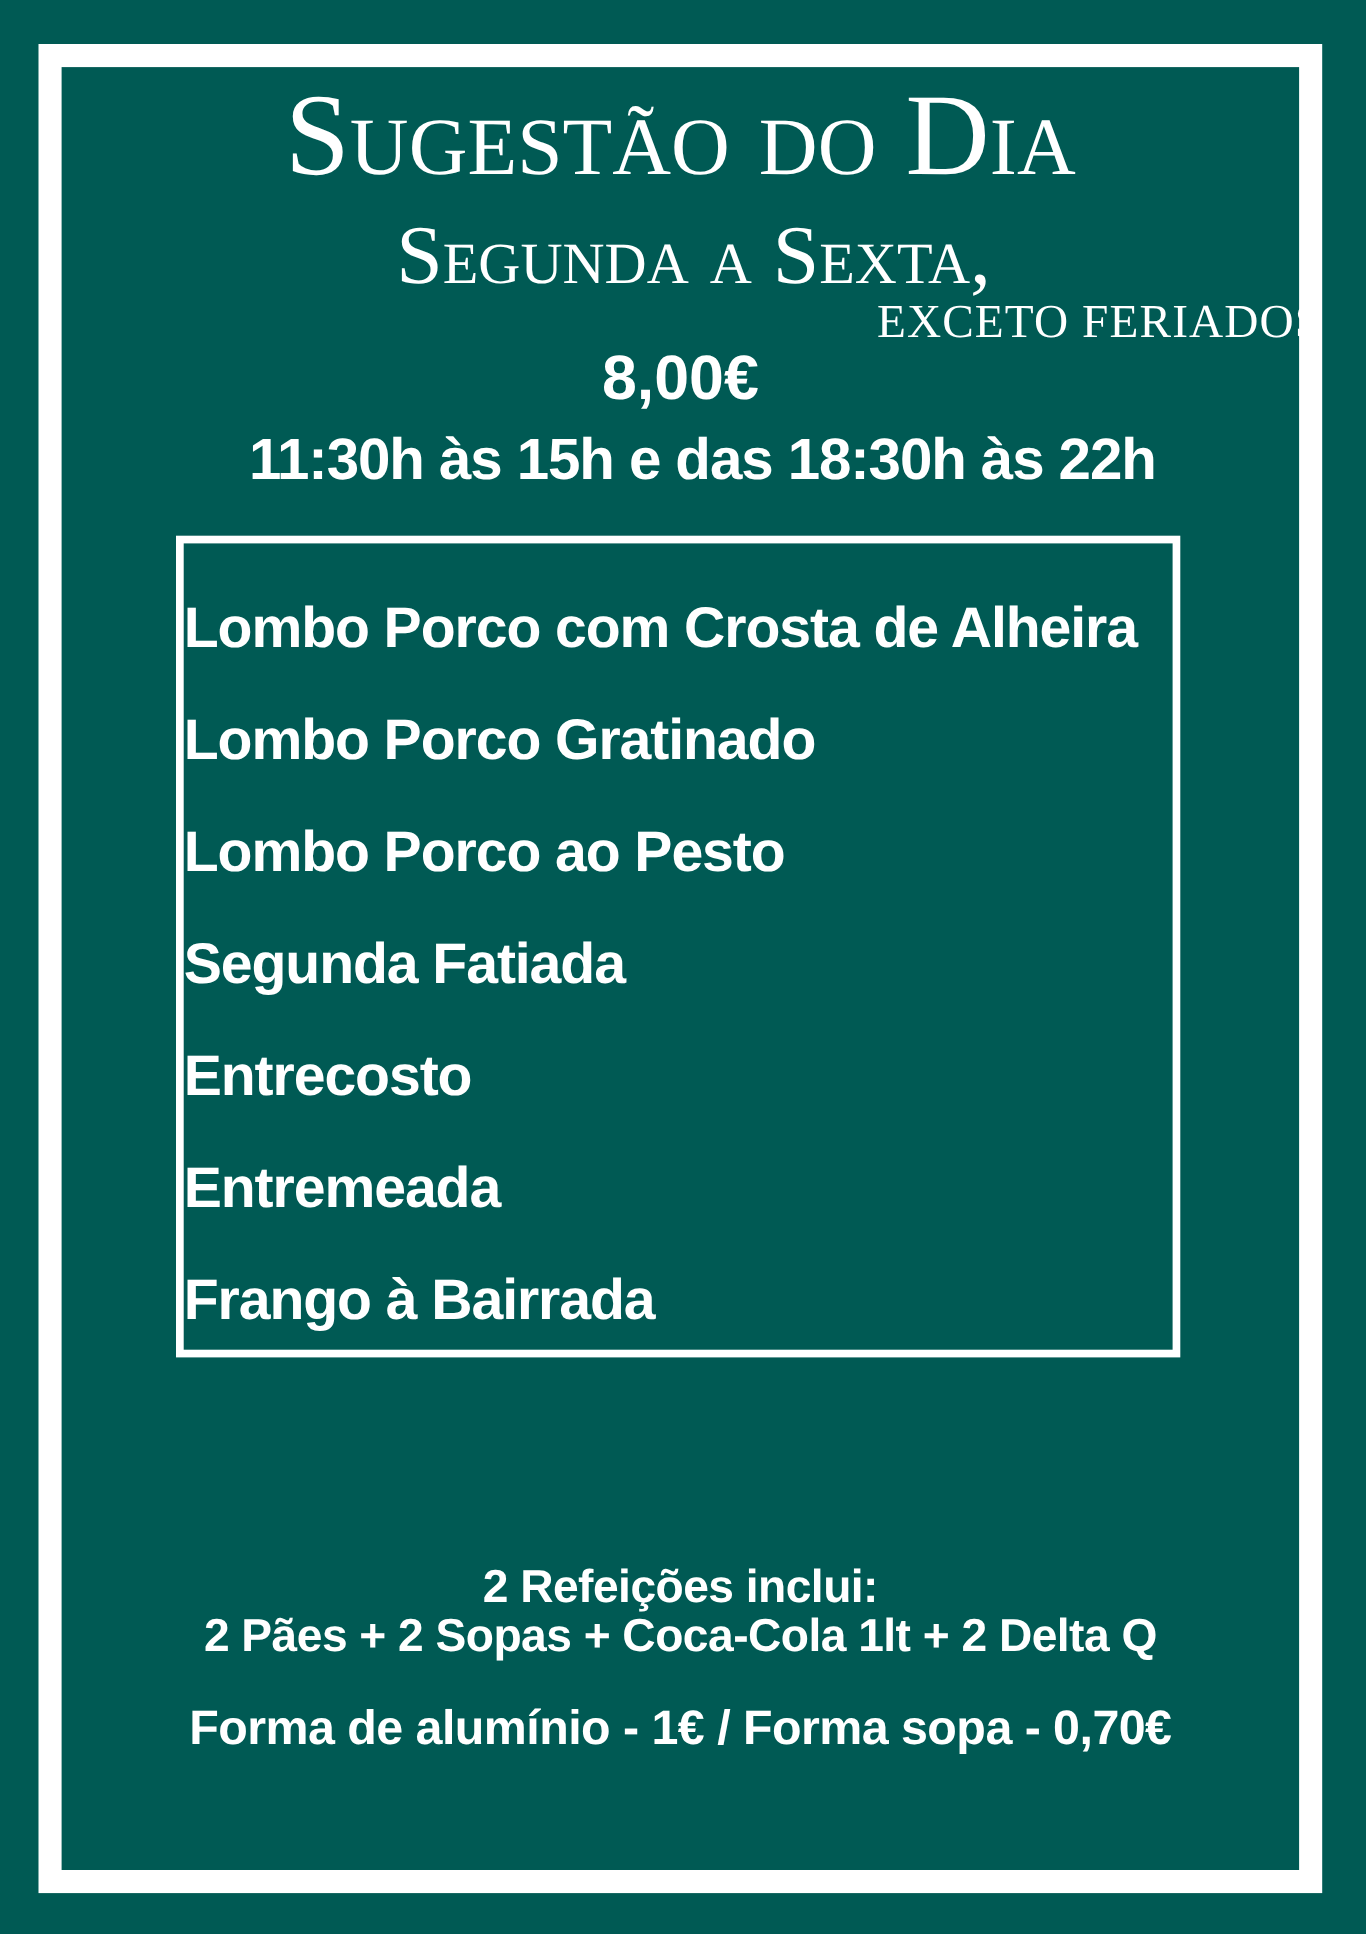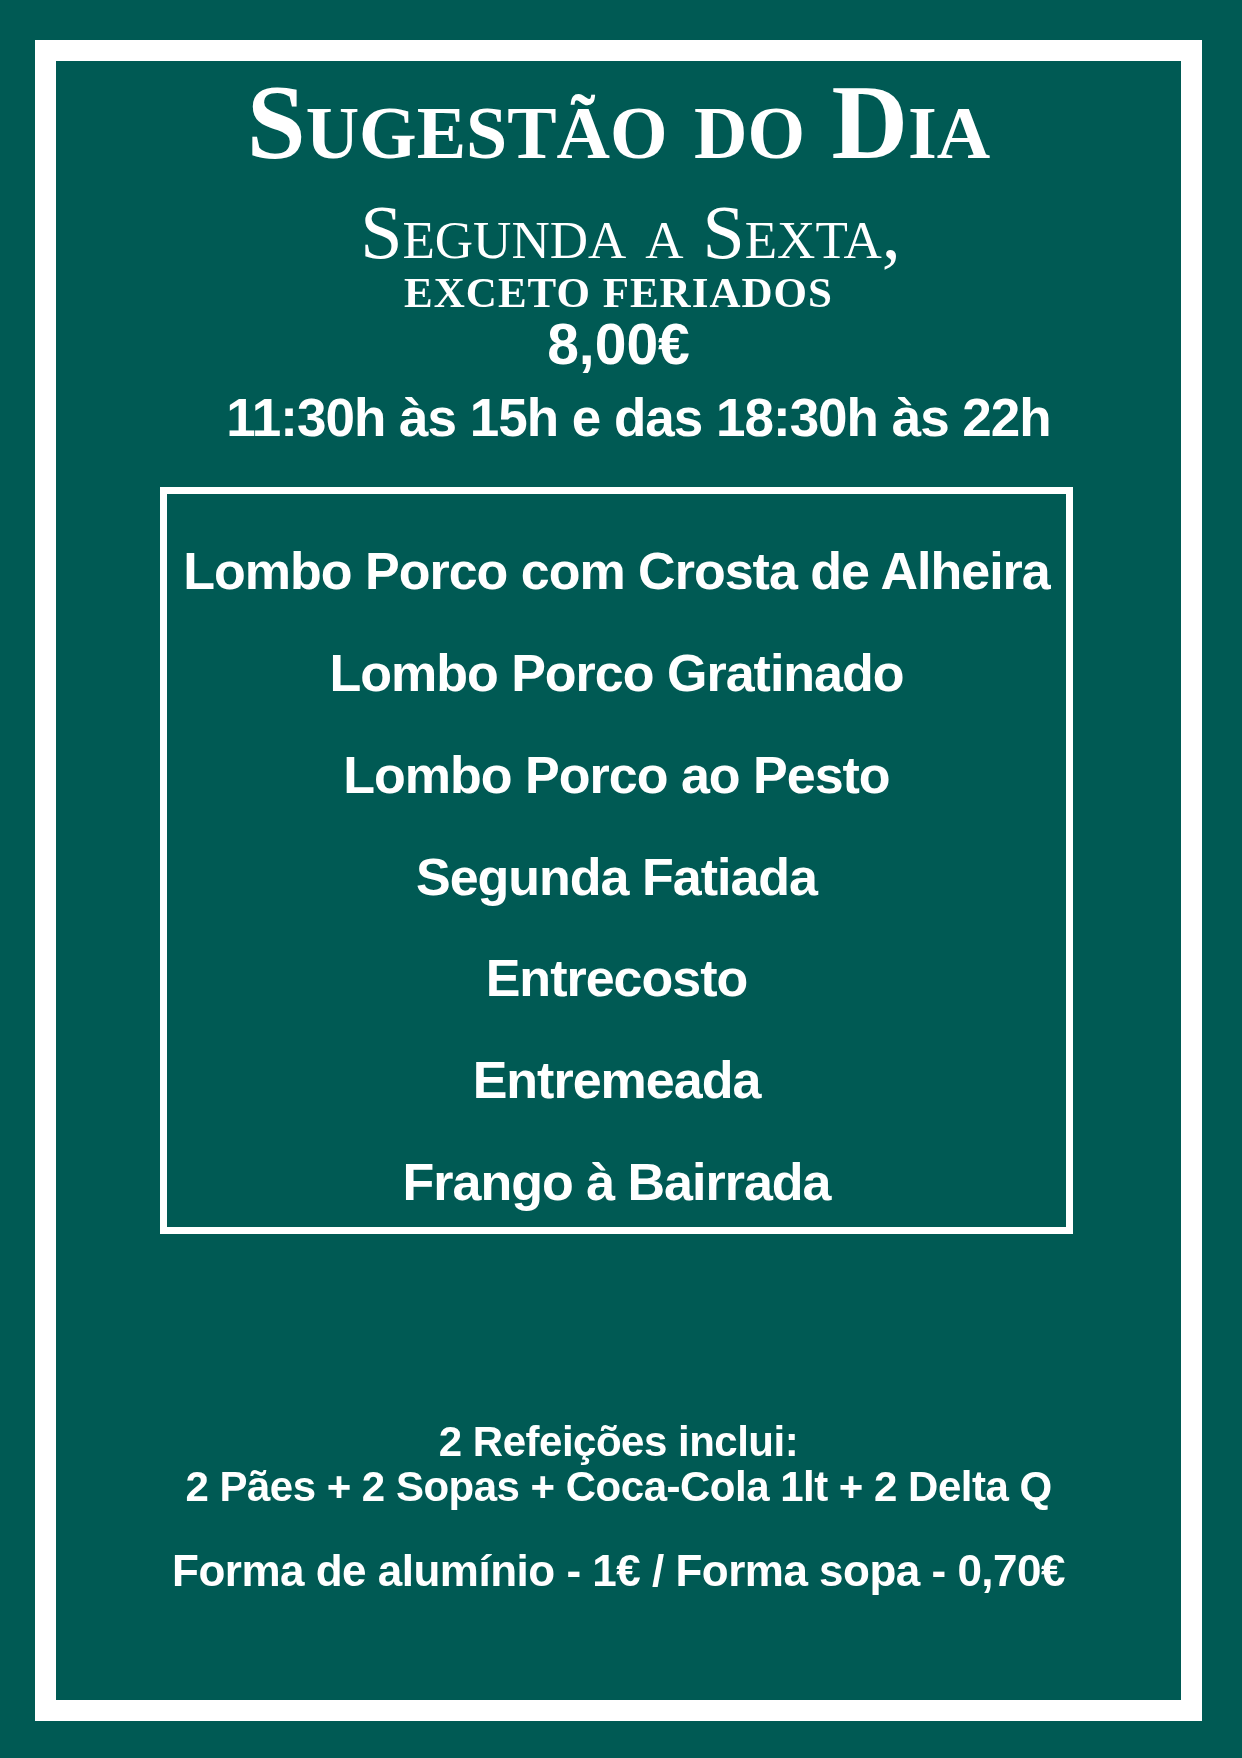--- a/index.html
+++ b/index.html
@@ -33,41 +33,42 @@
     position: absolute;
     left: 35px;
     width: 1167px;
     text-align: center;
     white-space: nowrap;
   }
   .title {
     top: 70px;
     margin: 0;
     font-family: "Liberation Serif", serif;
-    font-weight: bold;
+    font-weight: normal;
     font-variant: small-caps;
     font-size: 106px;
     line-height: 1.0;
   }
   .subtitle {
     top: 182px;
     margin: 12px;
     font-family: "Liberation Serif", serif;
     font-weight: normal;
     font-variant: small-caps;
     font-size: 76px;
     line-height: 1.0;
   }
   .exceto {
     top: 271px;
     font-family: "Liberation Serif", serif;
-    font-weight: bold;
+    font-weight: normal;
     font-size: 43px;
     line-height: 1.0;
     letter-spacing: 1px;
+    text-align: right;
   }
   .price {
     top: 316px;
     font-weight: bold;
     font-size: 57px;
     line-height: 1.0;
   }
   .hours {
     top: 391px;
     font-weight: bold;
@@ -83,21 +84,20 @@
     width: 913px;
     height: 747px;
     border: 7px solid #FFFFFF;
     box-sizing: border-box;
     display: flex;
     flex-direction: column;
     justify-content: space-evenly;
     padding: 6px 0 12px 0;
   }
   .menu-item {
-    text-align: center;
     font-weight: bold;
     font-size: 52px;
     line-height: 1.15;
     letter-spacing: -1px;
     white-space: nowrap;
     margin-top: 40px;
   }
   .footer-group {
     font-weight: bold;
     font-size: 42px;

